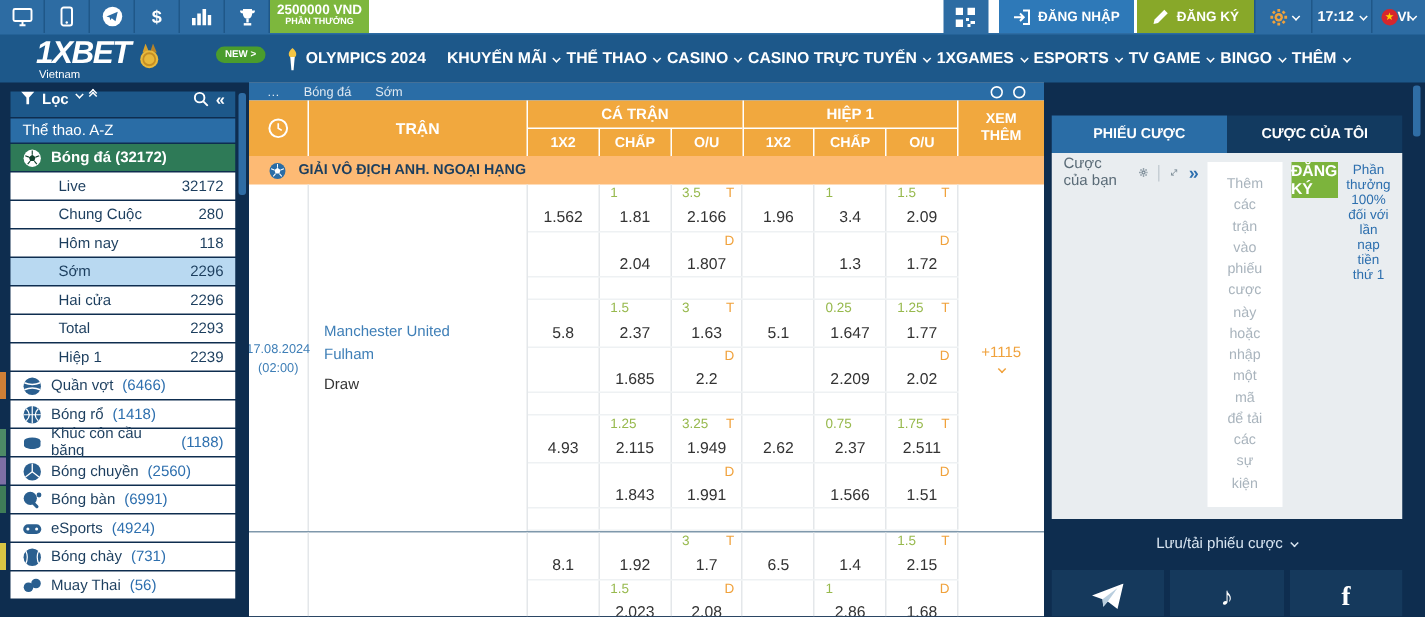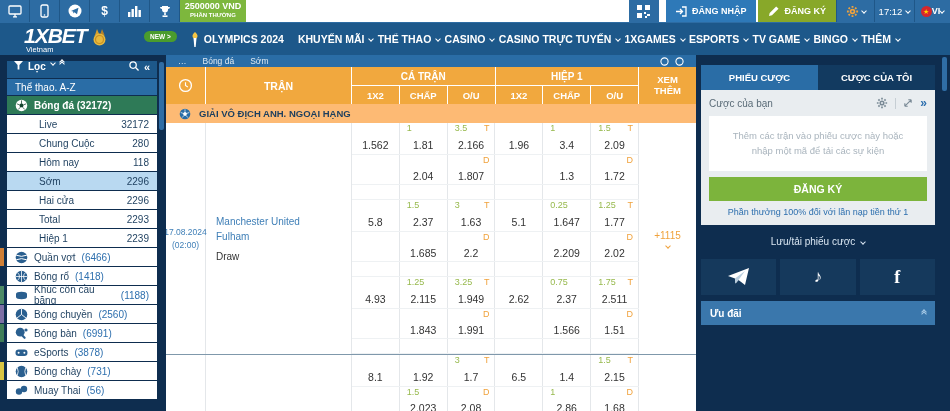--- a/index.html
+++ b/index.html
@@ -15,21 +15,21 @@
   .tb-tile.qr{width:30px;border-right:none;margin-right:7px}
   .tb-tile.sep{border-right:none;border-left:1px solid #1f5788}
   .bonus{width:66px;background:#7db73d;color:#fff;text-align:center;line-height:1.1;padding-top:2px}
   .bonus-a{font-size:9px;font-weight:bold}
   .bonus-b{font-size:6px;font-weight:bold}
   .tb-fill{flex:1;background:#fff}
   .tb-btn{display:flex;align-items:center;gap:5px;padding:0 10px;color:#fff;font-size:9px;font-weight:bold}
   .tb-btn.login{background:#2e79b8;margin-right:2px}
   .tb-btn.reg{background:#88a829}
   .tb-tile.gear{width:38px;gap:3px}
-  .tb-tile.time{width:40px;gap:4px;font-size:9.5px;font-weight:normal}
+  .tb-tile.time{width:40px;gap:4px;font-size:9.5px;font-weight:bold}
   .tb-tile.lang{width:36px;gap:0;font-size:9px;font-weight:bold}
   .flag{width:11px;height:11px;border-radius:50%;background:#d6272d;color:#ffd400;font-size:7px;
     display:flex;align-items:center;justify-content:center;line-height:1}
   .chev{display:inline-block;width:4px;height:4px;border-right:1.4px solid currentColor;
     border-bottom:1.4px solid currentColor;transform:rotate(45deg);flex:none}
   .chev.up{transform:rotate(-135deg)}
   .dchev{display:inline-flex;flex-direction:column;gap:0}
   .dchev .chev{margin:-1px 0}
 
   
@@ -110,26 +110,26 @@
   .param{color:#97b94d}
   .tag{color:#f0a23c;margin-left:auto}
   .odd{flex:1;display:flex;align-items:center;justify-content:center;font-size:10.5px;color:#333}
   .mmore{width:57px;flex:none;color:#f0a23c;font-size:10px;gap:3px;cursor:pointer}
   .mdivider{border-top:1px solid #7f98ab}
 
   
   .gapstrip{width:5px;flex:none}
 
   
-  .betslip{width:234px;flex:none;display:flex;flex-direction:column;padding-top:10px;overflow:hidden}
+  .betslip{width:234px;flex:none;display:flex;flex-direction:column;padding-top:22px;overflow:hidden}
   .bs-tabs{display:flex;height:25px;flex:none}
   .bs-tab{flex:1;display:flex;align-items:center;justify-content:center;font-size:9.5px;font-weight:bold;
     color:#fff;background:#123a60;cursor:pointer}
   .bs-tab.active{background:#2a6da6}
-  .bs-panel{background:#e9edf0;padding:6px 8px 8px;display:flex;flex-direction:column;gap:6px}
+  .bs-panel{background:#e9edf0;padding:6px 8px 8px;display:flex;gap:6px}
   .bs-head{display:flex;align-items:center;gap:7px;color:#5a6b77;font-size:10px;height:14px}
   .bs-head .grow{flex:1}
   .bs-vline{width:1px;height:11px;background:#c6ced4}
   .bs-dbl{color:#2d6fae;font-weight:bold;font-size:12px;line-height:1;cursor:pointer}
   .bs-empty{background:#fff;min-height:55px;display:flex;align-items:center;justify-content:center;
     text-align:center;color:#a9b4bd;font-size:9.5px;line-height:1.5;padding:8px 12px}
   .bs-register{height:24px;background:#7cb43c;color:#fff;font-weight:bold;font-size:10.5px;
     display:flex;align-items:center;justify-content:center;cursor:pointer}
   .bs-bonus{color:#2d6fae;font-size:9px;text-align:center}
   .bs-save{color:#d8e5f1;font-size:10px;text-align:center;margin-top:11px;display:flex;
@@ -414,21 +414,21 @@
           </div>
           <div class="side-row sport-row">
             <span class="s-icon">
               <svg viewBox="0 0 13 13" width="13" height="13">
                 <rect x=".5" y="3.5" width="12" height="6.5" rx="3.2" fill="#2a5f8f"></rect>
                 <circle cx="3.6" cy="6.7" r="1" fill="#fff"></circle>
                 <circle cx="9.4" cy="6.7" r="1" fill="#fff"></circle>
               </svg>
             </span>
             <span>eSports</span>
-            <span class="s-count">(3878)</span>
+            <span class="s-count">(4924)</span>
           </div>
           <div class="side-row sport-row" style="--stripe: #d9c544;">
             <span class="s-icon">
               <svg viewBox="0 0 13 13" width="13" height="13">
                 <circle cx="6.5" cy="6.5" r="5.8" fill="#2a5f8f"></circle>
                 <path d="M2.2 2.2q2 4.3 0 8.6M10.8 2.2q-2 4.3 0 8.6" stroke="#fff" stroke-width=".8" fill="none"></path>
               </svg>
             </span>
             <span>Bóng chày</span>
             <span class="s-count">(731)</span>

